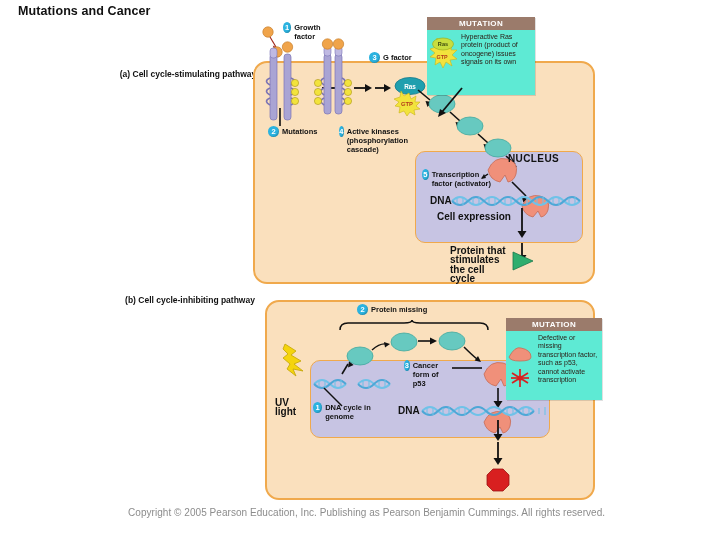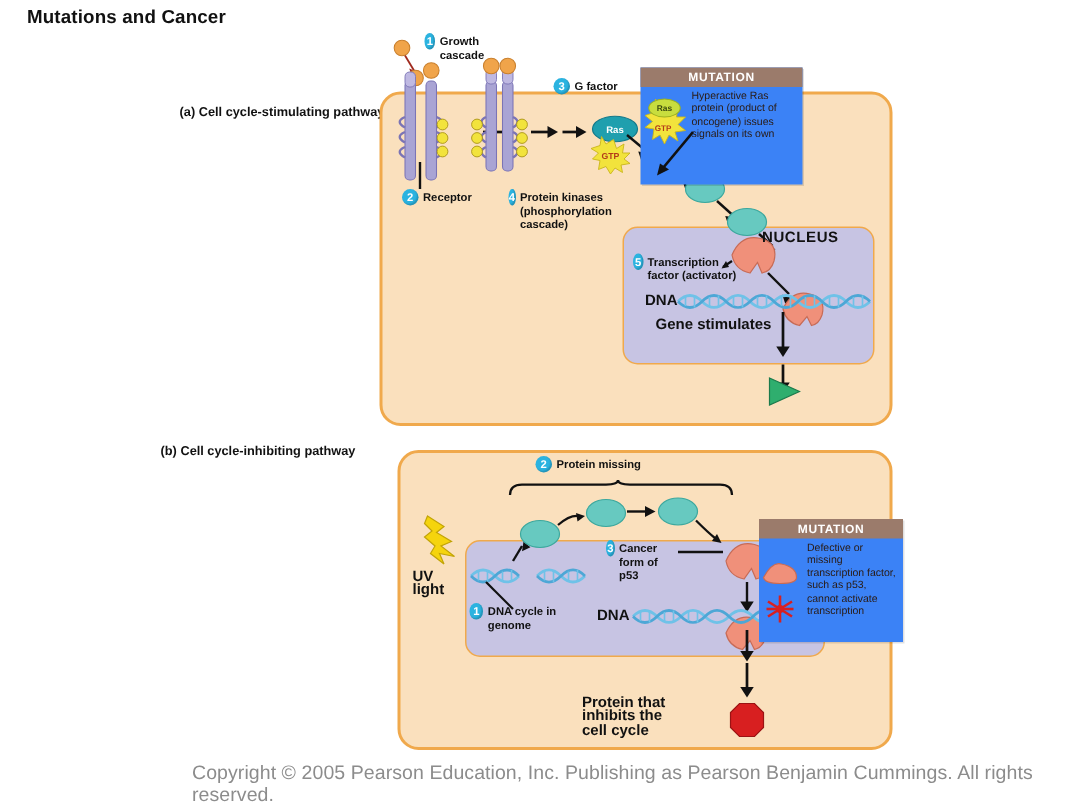--- a/index.html
+++ b/index.html
@@ -39,24 +39,23 @@
   
   .nucleus{
     background:#c7c4e3;
     border:1.6px solid #f0a94c;
     border-radius:10px;
     box-sizing:border-box;
   }
 
   
   .mutbox{
-    background:#3b82f6;
+    background:#5eead4;
     box-sizing:border-box;
     box-shadow:1px 1px 0 rgba(0,0,0,.12);
-    margin-top:28px;
   }
   .mutbox .mut-head{
     background:#9b7b6b;
     color:#fff;
     font-size:8px;font-weight:bold;
     text-align:center;
     letter-spacing:.4px;
     padding:2px 0 1.5px 0;
   }
   .mutbox .mut-body{
@@ -80,21 +79,21 @@
     display:flex;align-items:flex-start;gap:3px;
   }
   .steplabel .txt{padding-top:.5px;}
 
   
   .plain{font-size:10px;font-weight:bold;line-height:9.4px;color:#111;}
 
   
   #copyright{
     left:128px;top:507px;
-    font-size:13px;color:#8c8c8c;
+    font-size:10px;color:#8c8c8c;
     letter-spacing:.05px;
   }
 
   svg{display:block;overflow:visible;}
 </style>
 </head>
 <body>
 
 <div id="stage">
 
@@ -251,64 +250,65 @@
       </div>
     </div>
 
     <svg class="abs" style="left:436px;top:88px;width:32px;height:34px;">
       <path d="M26 0 L6 24" stroke="#111" stroke-width="1.8" fill="none"></path>
       <path d="M2 29 l2 -8 l6 4 z" fill="#111"></path>
     </svg>
 
     <div class="abs steplabel" style="left:283px;top:22px;width:48px;">
       <span class="badge">1</span>
-      <span class="txt">Growth cascade</span>
+      <span class="txt">Growth factor</span>
     </div>
 
     <div class="abs steplabel" style="left:268px;top:126px;width:60px;">
       <span class="badge">2</span>
-      <span class="txt">Receptor</span>
+      <span class="txt">Mutations</span>
     </div>
 
     <div class="abs steplabel" style="left:369px;top:52px;width:60px;">
       <span class="badge">3</span>
       <span class="txt">G factor</span>
     </div>
 
     <div class="abs steplabel" style="left:339px;top:126px;width:72px;">
       <span class="badge">4</span>
-      <span class="txt">Protein kinases (phosphorylation cascade)</span>
+      <span class="txt">Active kinases (phosphorylation cascade)</span>
     </div>
 
     <div class="abs steplabel" style="left:422px;top:169px;width:76px;">
       <span class="badge">5</span>
       <span class="txt">Transcription factor (activator)</span>
     </div>
 
     <div class="abs plain" style="left:508px;top:154px;letter-spacing:.4px;">NUCLEUS</div>
     <div class="abs plain" style="left:430px;top:196px;">DNA</div>
-    <div class="abs plain" style="left:437px;top:212px;">Gene stimulates</div>
-
+    <div class="abs plain" style="left:437px;top:212px;">Cell expression</div>
+
+    <div class="abs plain" style="left:450px;top:246px;width:62px;">Protein that stimulates the cell cycle</div>
   </div>
 
   <div class="abs" style="left:0;top:290px;width:720px;height:230px;">
 
-    <div class="abs panel-caption" style="left:102px;top:5px;">
+    <div class="abs panel-caption" style="left:120px;top:5px;">
       <span class="pfx">(b)</span>
       <span>Cell cycle-inhibiting pathway</span>
     </div>
 
     <div class="abs cell" style="left:265px;top:10px;width:330px;height:200px;"></div>
 
     <div class="abs nucleus" style="left:310px;top:70px;width:240px;height:78px;"></div>
 
     <svg class="abs" style="left:283px;top:52px;width:36px;height:40px;">
       <polygon points="2,2 13,9 8,13 18,19 11,22 20,29 10,27 13,34 4,27 7,22 0,16 5,12 0,7" fill="#f5d40d" stroke="#c2a406" stroke-width=".8"></polygon>
     </svg>
-    <div class="abs plain" style="left:275px;top:90px;width:22px;">UV light</div>
+    <div class="abs plain" style="left:275px;top:108px;width:22px;">UV light</div>
 
     <svg class="abs" style="left:314px;top:86px;width:80px;height:16px;">
       <path d="M0 8 q8 -8 16 0 q8 8 16 0" fill="none" stroke="#6fc2e8" stroke-width="1.8"></path>
       <path d="M0 8 q8 8 16 0 q8 -8 16 0" fill="none" stroke="#4da7d6" stroke-width="1.8"></path>
       <path d="M44 8 q8 -8 16 0 q8 8 16 0" fill="none" stroke="#6fc2e8" stroke-width="1.8"></path>
       <path d="M44 8 q8 8 16 0 q8 -8 16 0" fill="none" stroke="#4da7d6" stroke-width="1.8"></path>
       <g stroke="#6fc2e8" stroke-width="1.1">
         <path d="M5 5 L5 11"></path>
           <path d="M11 4 L11 12"></path>
           <path d="M21 5 L21 11"></path>
@@ -412,18 +412,17 @@
       <span class="txt">DNA cycle in genome</span>
     </div>
 
     <div class="abs steplabel" style="left:404px;top:70px;width:44px;">
       <span class="badge">3</span>
       <span class="txt">Cancer form of p53</span>
     </div>
 
     <div class="abs plain" style="left:398px;top:116px;">DNA</div>
 
-    <div class="abs plain" style="left:388px;top:174px;width:60px;">Protein that inhibits the cell cycle</div>
   </div>
 
   <div class="abs" id="copyright">Copyright © 2005 Pearson Education, Inc. Publishing as Pearson Benjamin Cummings. All rights reserved.</div>
 
 </div>
 
 </body></html>

